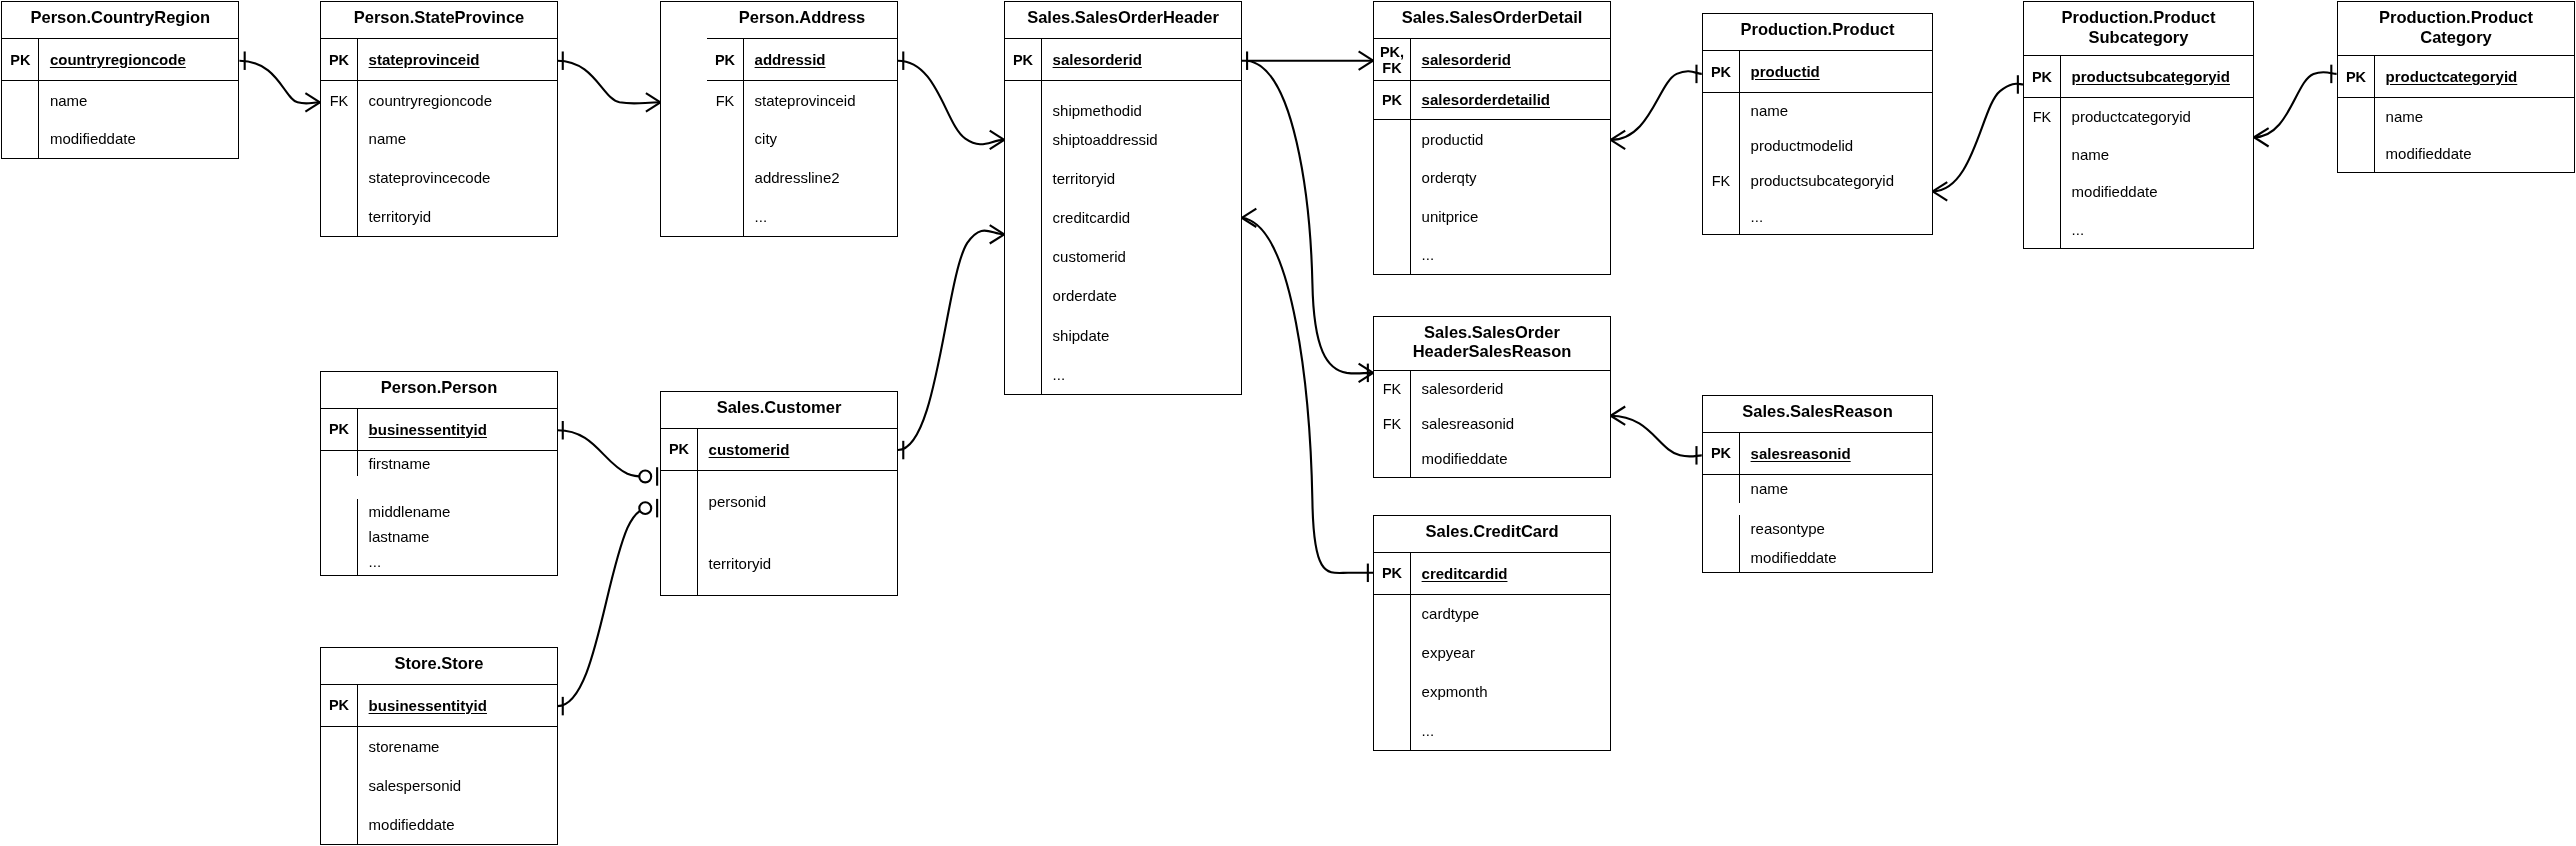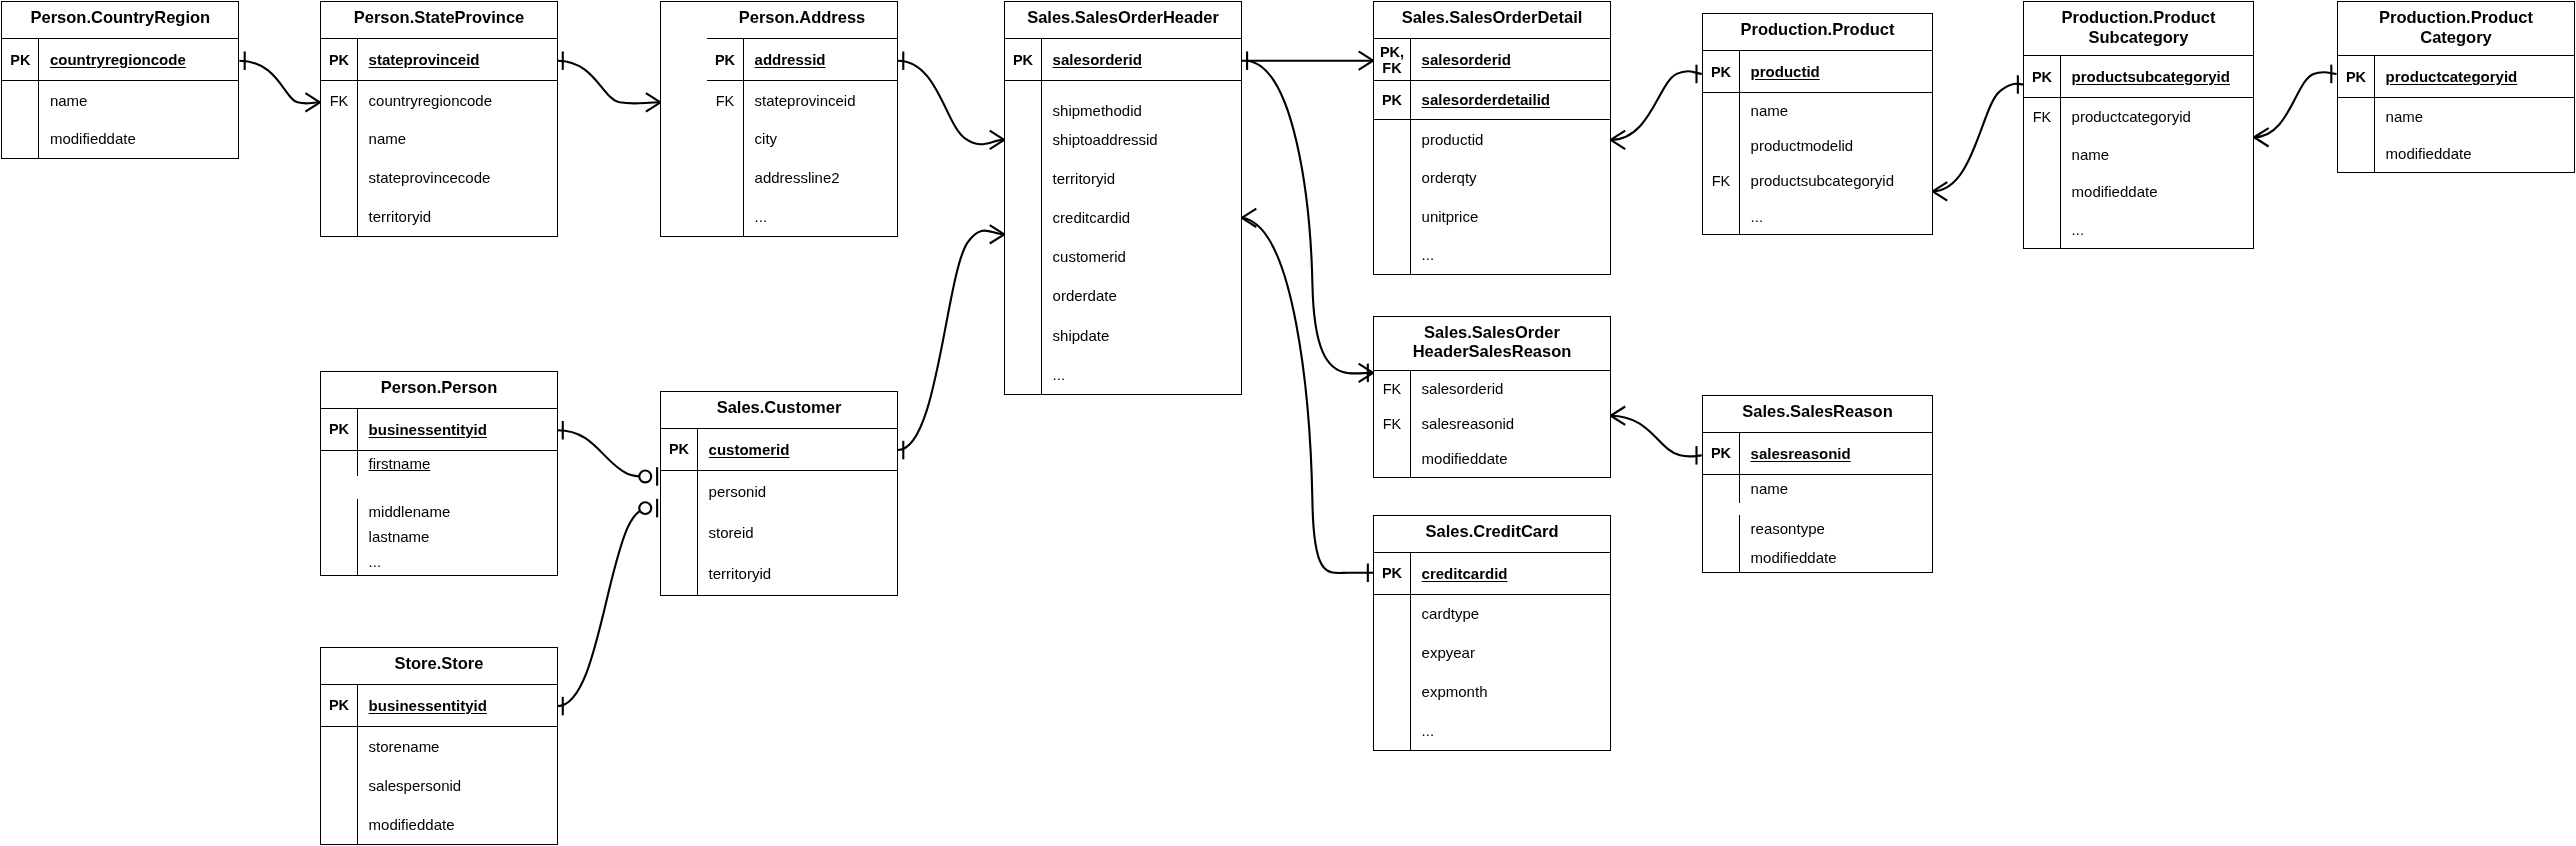--- a/index.html
+++ b/index.html
@@ -442,21 +442,21 @@
       </div>
       <div class="entity" style="left: 320px; top: 371px; width: 238px; height: 205px;">
         <div class="ent-title" style="height: 37px;">Person.Person</div>
         <div class="key-section">
           <div class="row" style="height: 41px;">
             <div class="kcell bold">PK</div>
             <div class="fcell pk">businessentityid</div>
           </div>
         </div>
         <div class="body-section">
-          <div class="brow" style="flex: 1 1 0px; min-height: 0px; text-decoration: underline;">
+          <div class="brow" style="flex: 1 1 0px; min-height: 0px;">
             <div class="bk"></div>
             <div class="bf">firstname</div>
           </div>
           <div class="brow" style="flex: 1 1 0px; min-height: 0px; margin-top: 23px;">
             <div class="bk"></div>
             <div class="bf">middlename</div>
           </div>
           <div class="brow" style="flex: 1 1 0px; min-height: 0px;">
             <div class="bk"></div>
             <div class="bf">lastname</div>
@@ -472,24 +472,20 @@
         <div class="key-section">
           <div class="row" style="height: 41px;">
             <div class="kcell bold">PK</div>
             <div class="fcell pk">customerid</div>
           </div>
         </div>
         <div class="body-section">
           <div class="brow" style="flex: 1 1 0px; min-height: 0px;">
             <div class="bk"></div>
             <div class="bf">personid</div>
-          </div>
-          <div class="brow" style="flex: 1 1 0px; min-height: 0px;">
-            <div class="bk"></div>
-            <div class="bf">storeid</div>
           </div>
           <div class="brow" style="flex: 1 1 0px; min-height: 0px;">
             <div class="bk"></div>
             <div class="bf">territoryid</div>
           </div>
         </div>
       </div>
       <div class="entity" style="left: 320px; top: 647px; width: 238px; height: 198px;">
         <div class="ent-title" style="height: 37px;">Store.Store</div>
         <div class="key-section">

